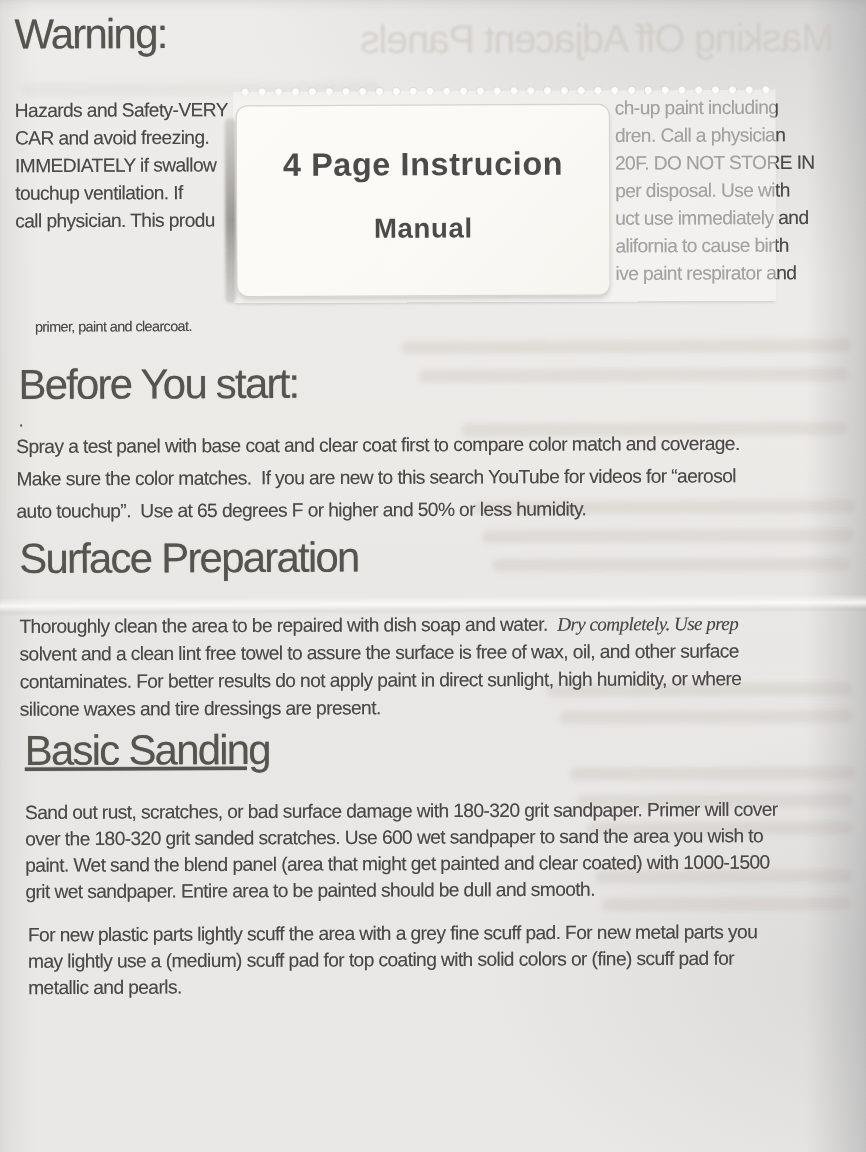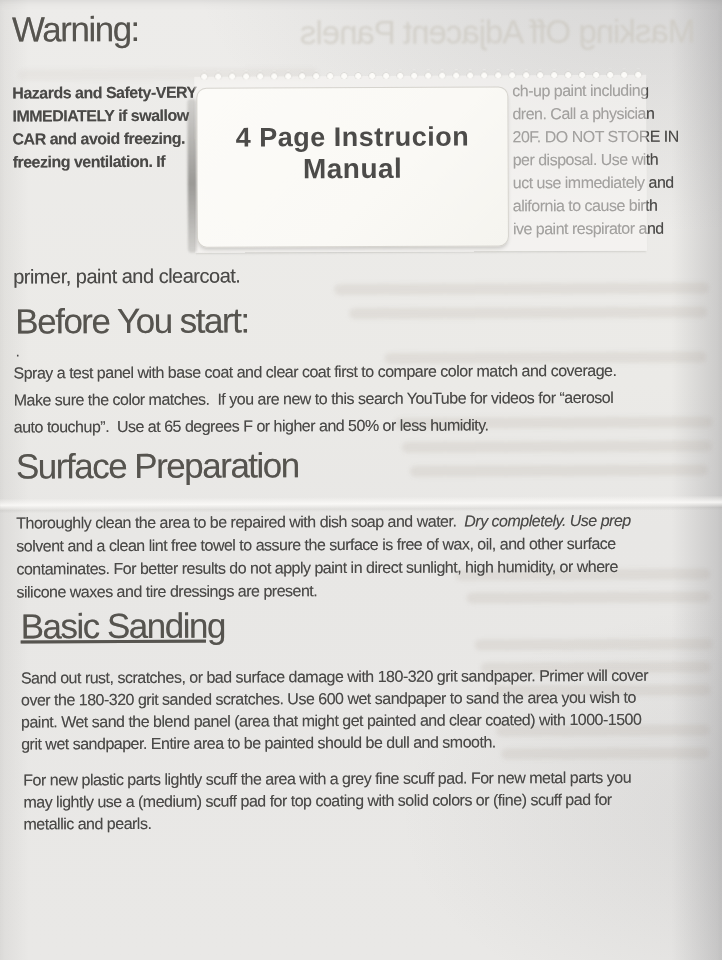--- a/index.html
+++ b/index.html
@@ -27,26 +27,26 @@
     background:rgba(160,150,135,0.16);filter:blur(2.2px);
   }
   
   .h1{position:absolute;font-size:35px;letter-spacing:-1.5px;color:#56544f;white-space:pre;
       text-shadow:0 0 0.6px rgba(86,84,79,0.5);}
   .line{white-space:pre;text-shadow:0 0 0.5px rgba(74,73,71,0.45);}
   .para{position:absolute;font-size:16px;letter-spacing:-0.5px;}
   .lh22 .line{line-height:22px;}
   .lh23 .line{line-height:23px;}
   .lh27 .line{line-height:27px;}
-  .it{font-style:italic;}
+  .it{font-style:italic;font-family:Liberation Serif, serif;}
   .stray{position:absolute;font-size:16px;color:#4a4947;}
   
-  .warn-left{position:absolute;top:80px;left:14px;font-weight:bold;}
+  .warn-left{position:absolute;top:80px;left:14px;}
   .warn-right{position:absolute;top:80px;left:514px;}
-  .warn-last{position:absolute;top:264px;left:14px;font-size:20px;letter-spacing:-0.5px;}
+  .warn-last{position:absolute;top:264px;left:30px;font-size:12px;letter-spacing:-0.5px;}
   
   .band{
     position:absolute;top:76px;left:196px;width:452px;height:176px;
     background:rgba(251,250,247,0.5);
     box-shadow:0 2px 2px -1px rgba(120,118,112,0.25);
   }
   .band::before{
     content:"";position:absolute;top:-6px;left:4px;right:2px;height:9px;
     background-image:radial-gradient(circle at 6px 6px, rgba(253,252,249,0.95) 2.6px, rgba(175,173,166,0.28) 3.4px, transparent 4px);
     background-size:14px 9px;background-repeat:repeat-x;
@@ -58,21 +58,21 @@
   }
   .sticker{
     position:absolute;top:87px;left:198px;width:312px;height:160px;
     background:linear-gradient(135deg,#fcfbf8 0%,#faf9f5 60%,#f5f4ef 100%);
     border:1px solid rgba(205,203,196,0.8);border-radius:10px;
     box-shadow:0 3px 4px -1px rgba(110,108,102,0.3);
     display:flex;flex-direction:column;align-items:center;
     padding-top:34px;box-sizing:border-box;
   }
   .sticker .t1{font-size:27px;font-weight:bold;color:#4c4b49;letter-spacing:0.5px;white-space:pre;}
-  .sticker .t2{font-size:28px;font-weight:bold;color:#4c4b49;letter-spacing:0.5px;white-space:pre;}
+  .sticker .t2{font-size:23px;font-weight:bold;color:#4c4b49;letter-spacing:0.5px;margin-top:24px;white-space:pre;}
   
   .crease{
     position:absolute;top:497px;left:0;width:722px;height:15px;
     background:linear-gradient(180deg, rgba(255,255,255,0.0), rgba(252,251,249,0.85) 45%, rgba(140,138,132,0.10) 80%, rgba(0,0,0,0.0));
   }
 </style>
 </head>
 <body>
 
 <div class="page">
@@ -91,23 +91,24 @@
     <div class="bleed-line" style="top:640px;left:474px;width:238px"></div>
     <div class="bleed-line" style="top:663px;left:480px;width:230px"></div>
     <div class="bleed-line" style="top:686px;left:488px;width:222px"></div>
     <div class="bleed-line" style="top:726px;left:495px;width:214px"></div>
     <div class="bleed-line" style="top:749px;left:500px;width:208px"></div>
 
     <div class="h1" style="top:8px;left:14px;">Warning:</div>
 
     <div class="para lh23 warn-left">
       <div class="line">Hazards and Safety-VERY</div>
+      <div class="line">CAR and avoid freezing.</div>
       <div class="line">IMMEDIATELY if swallow</div>
-      <div class="line">CAR and avoid freezing.</div>
-      <div class="line">freezing ventilation. If</div>
+      <div class="line">touchup ventilation. If</div>
+      <div class="line">call physician. This produ</div>
     </div>
 
     <div class="para lh23 warn-right">
       <div class="line">ch-up paint including</div>
       <div class="line">dren. Call a physician</div>
       <div class="line">20F. DO NOT STORE IN</div>
       <div class="line">per disposal. Use with</div>
       <div class="line">uct use immediately and</div>
       <div class="line">alifornia to cause birth</div>
       <div class="line">ive paint respirator and</div>

